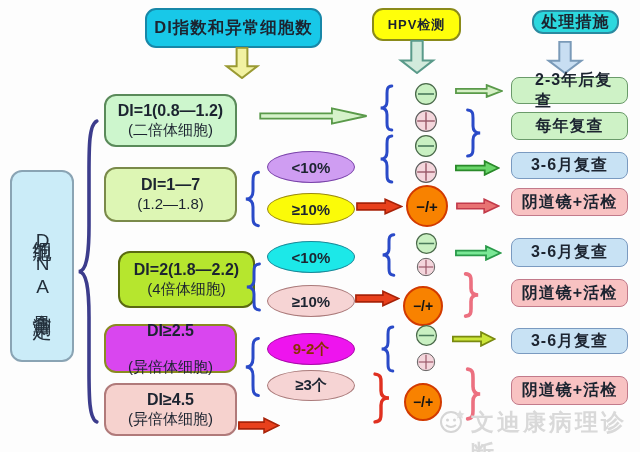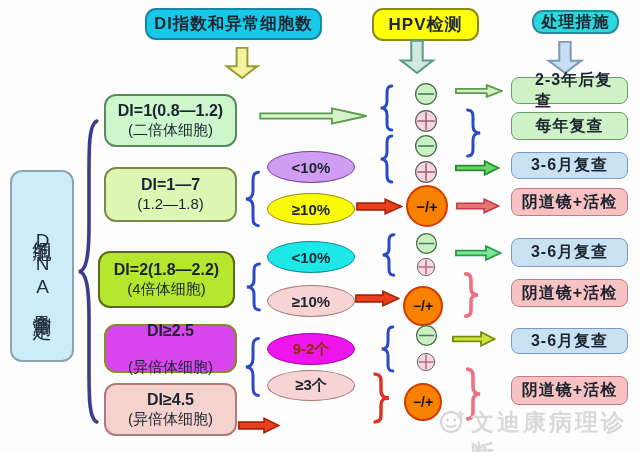--- a/index.html
+++ b/index.html
@@ -26,22 +26,22 @@
   .vlabel{writing-mode:vertical-rl;text-orientation:upright;font-size:19px;
           letter-spacing:2px;font-weight:500;color:#23303c;
           display:flex;align-items:center;justify-content:center;}
   .wm{color:#d9d9d9;font-size:23px;letter-spacing:3px;font-weight:bold;}
 </style>
 </head>
 <body>
 
 <div id="canvas">
 
-  <div class="abs hdr" style="left:145px;top:8px;width:177px;height:32px;background:#18c8e8;border:2.5px solid #1787a8;font-size:16.5px;">DI指数和异常细胞数</div>
-  <div class="abs hdr" style="left:372px;top:8px;width:107px;height:33px;background:#ffff0a;border:2px solid #8a8a1a;font-size:17px;">HPV检测</div>
+  <div class="abs hdr" style="left:145px;top:8px;width:177px;height:40px;background:#18c8e8;border:2.5px solid #1787a8;font-size:16.5px;">DI指数和异常细胞数</div>
+  <div class="abs hdr" style="left:372px;top:8px;width:89px;height:33px;background:#ffff0a;border:2px solid #8a8a1a;font-size:13px;">HPV检测</div>
   <div class="abs hdr" style="left:532px;top:10px;width:87px;height:24px;background:#2cd8de;border:2px solid #2a8aa0;font-size:16px;">处理措施</div>
 
   <svg class="abs" style="left:224px;top:47px;width:36px;height:32px;" viewBox="0 0 40 100" preserveAspectRatio="none">
     <polygon points="14,2 26,2 26,60 37,60 20,97 3,60 14,60" fill="#f2f2a2" stroke="#9a9a33" stroke-width="2" vector-effect="non-scaling-stroke"></polygon>
     </svg>
   <svg class="abs" style="left:398px;top:40px;width:38px;height:34px;" viewBox="0 0 40 100" preserveAspectRatio="none">
     <polygon points="14,2 26,2 26,60 37,60 20,97 3,60 14,60" fill="#d2eadc" stroke="#5a9a8a" stroke-width="2" vector-effect="non-scaling-stroke"></polygon>
     </svg>
   <svg class="abs" style="left:546px;top:41px;width:38px;height:33px;" viewBox="0 0 40 100" preserveAspectRatio="none">
     <polygon points="14,2 26,2 26,60 37,60 20,97 3,60 14,60" fill="#c8def2" stroke="#7a9ab8" stroke-width="2" vector-effect="non-scaling-stroke"></polygon>
@@ -53,21 +53,21 @@
     </svg>
 
   <div class="abs dibox" style="left:104px;top:94px;width:133px;height:53px;background:#cdf6cd;border:2px solid #5a8a5a;">
     <div class="l1">DI=1(0.8—1.2)</div>
     <div class="l2">(二倍体细胞)</div>
   </div>
   <div class="abs dibox" style="left:104px;top:167px;width:133px;height:55px;background:#ddf6b4;border:2px solid #7a8a4a;">
     <div class="l1">DI=1—7</div>
     <div class="l2">(1.2—1.8)</div>
   </div>
-  <div class="abs dibox" style="left:98px;top:251px;width:137px;height:57px;background:#b6e62e;border:2px solid #5a6a10;">
+  <div class="abs dibox" style="left:118px;top:251px;width:137px;height:57px;background:#b6e62e;border:2px solid #5a6a10;">
     <div class="l1">DI=2(1.8—2.2)</div>
     <div class="l2">(4倍体细胞)</div>
   </div>
   <div class="abs dibox" style="left:104px;top:324px;width:133px;height:49px;background:#d946ef;border:2px solid #8a8a20;gap:17px;">
     <div class="l1">DI≥2.5</div>
     <div class="l2">(异倍体细胞)</div>
   </div>
   <div class="abs dibox" style="left:104px;top:383px;width:133px;height:53px;background:#f6d2ce;border:2px solid #b07a7a;">
     <div class="l1">DI≥4.5</div>
     <div class="l2">(异倍体细胞)</div>

